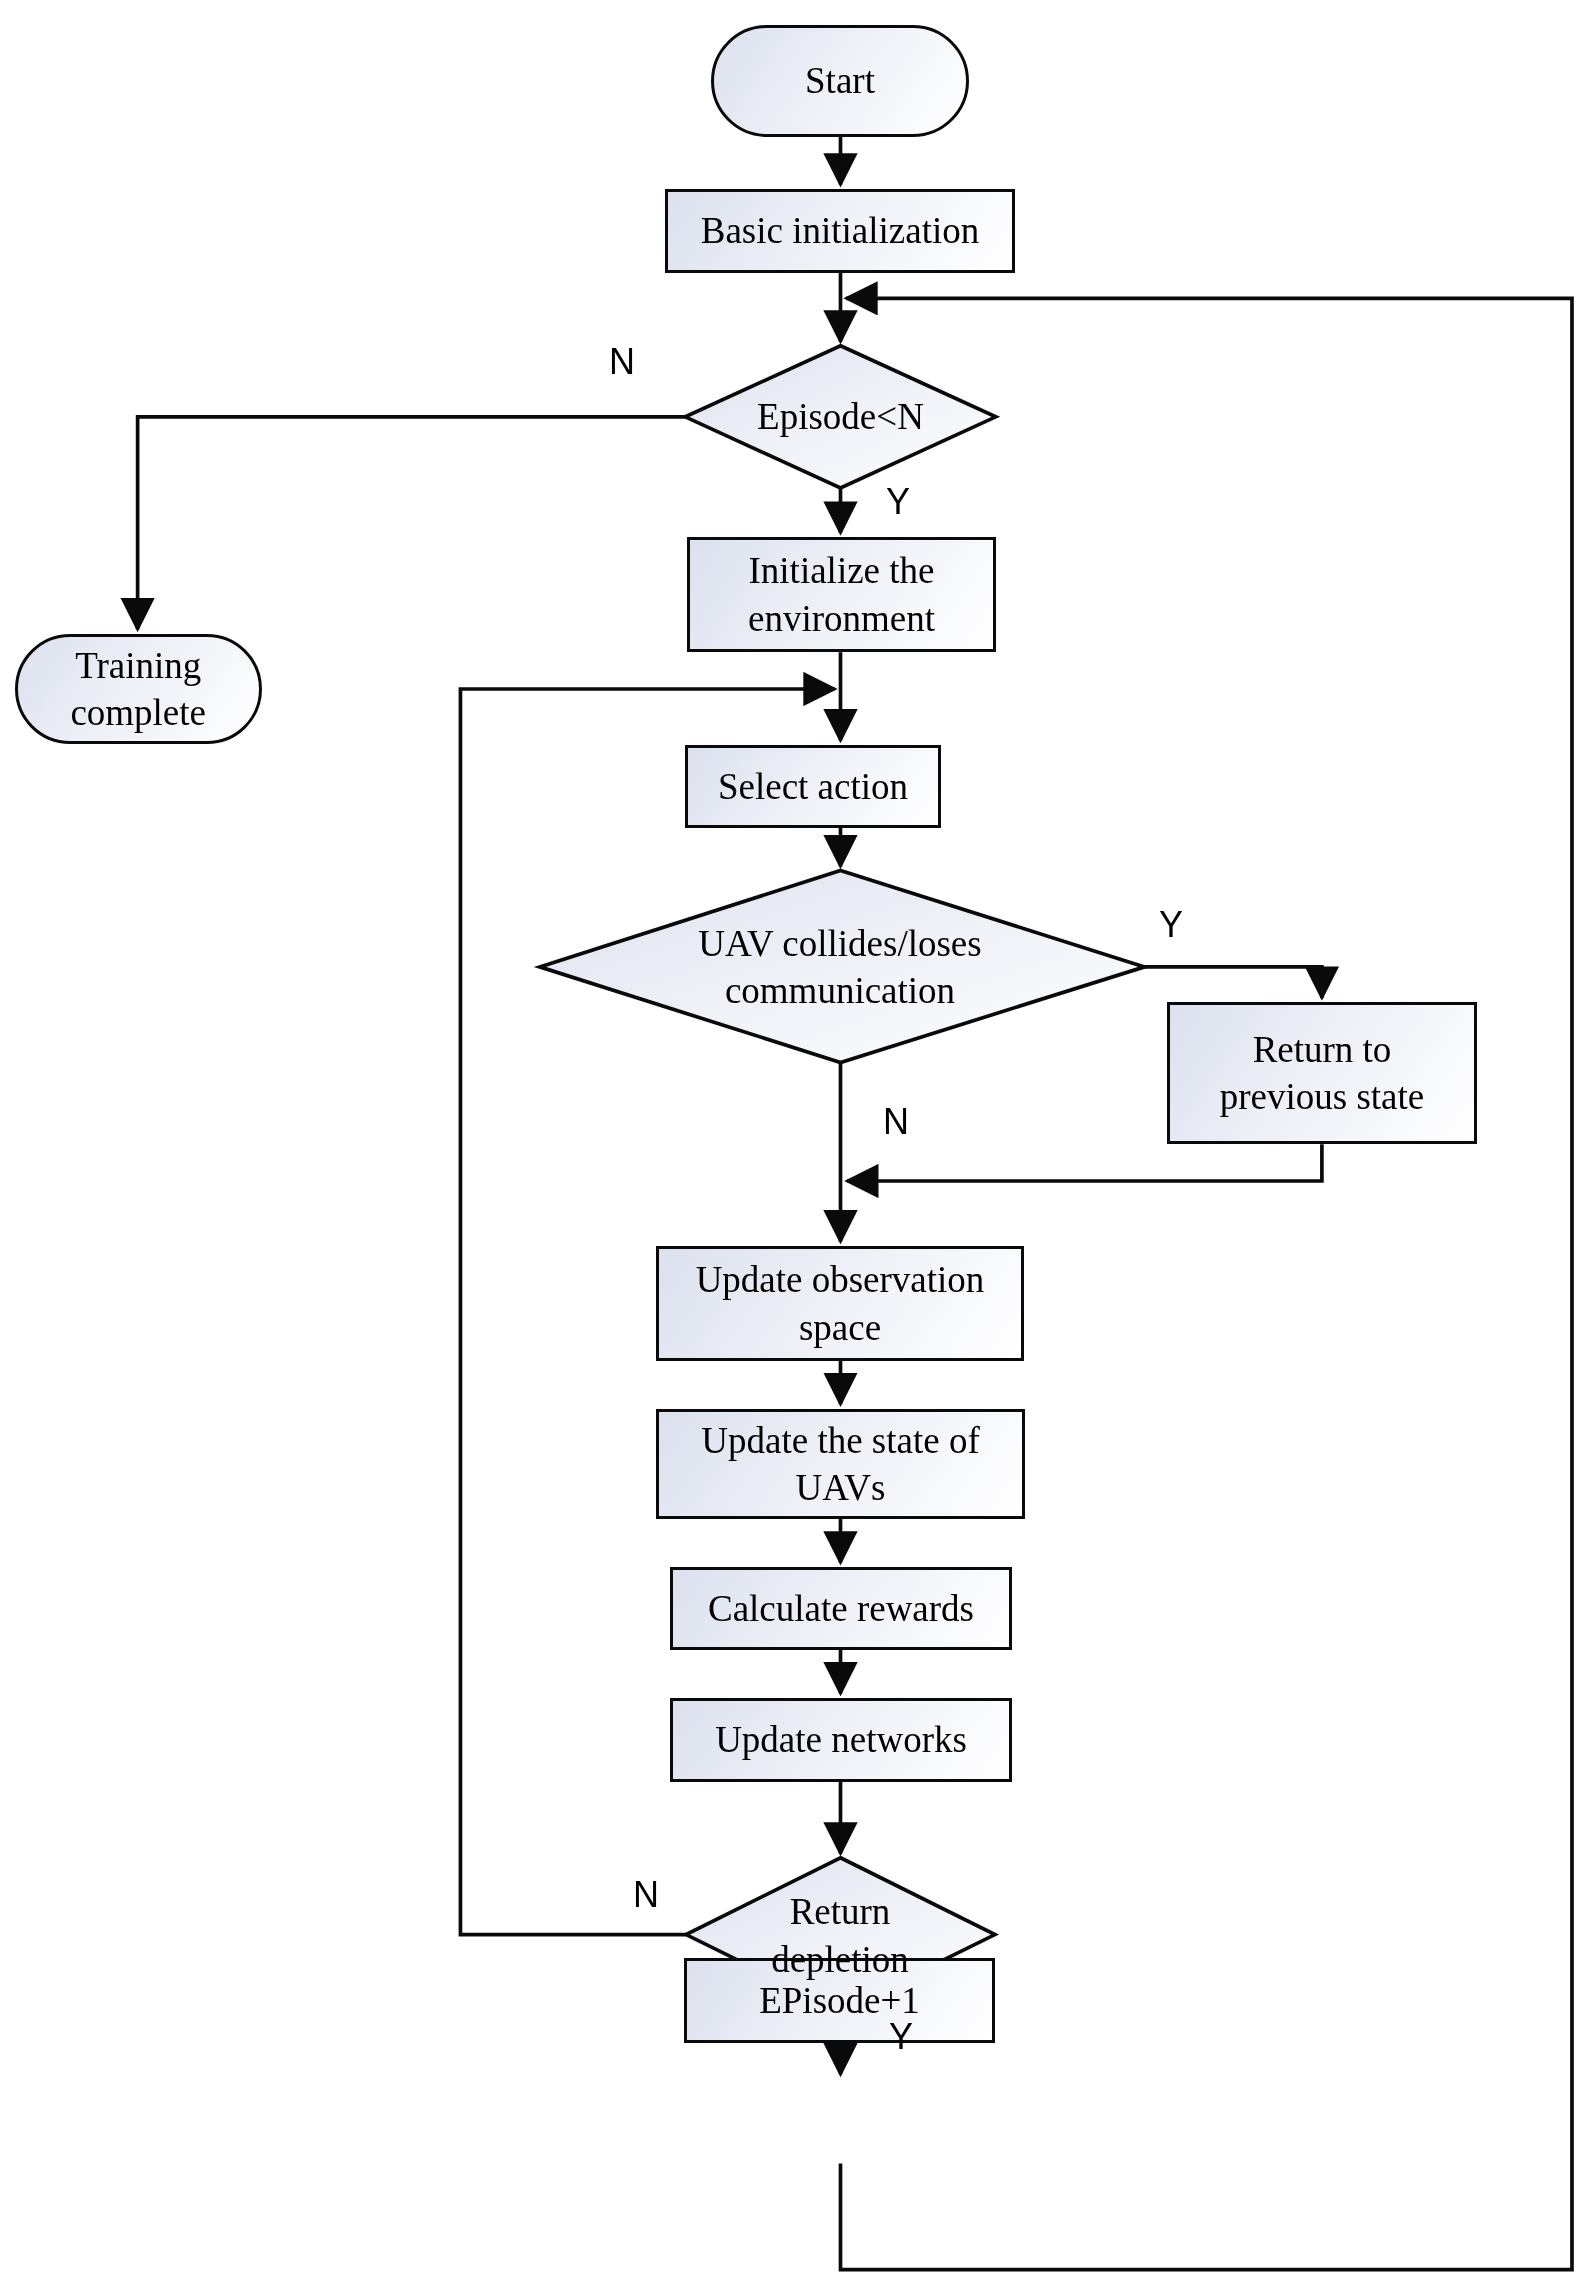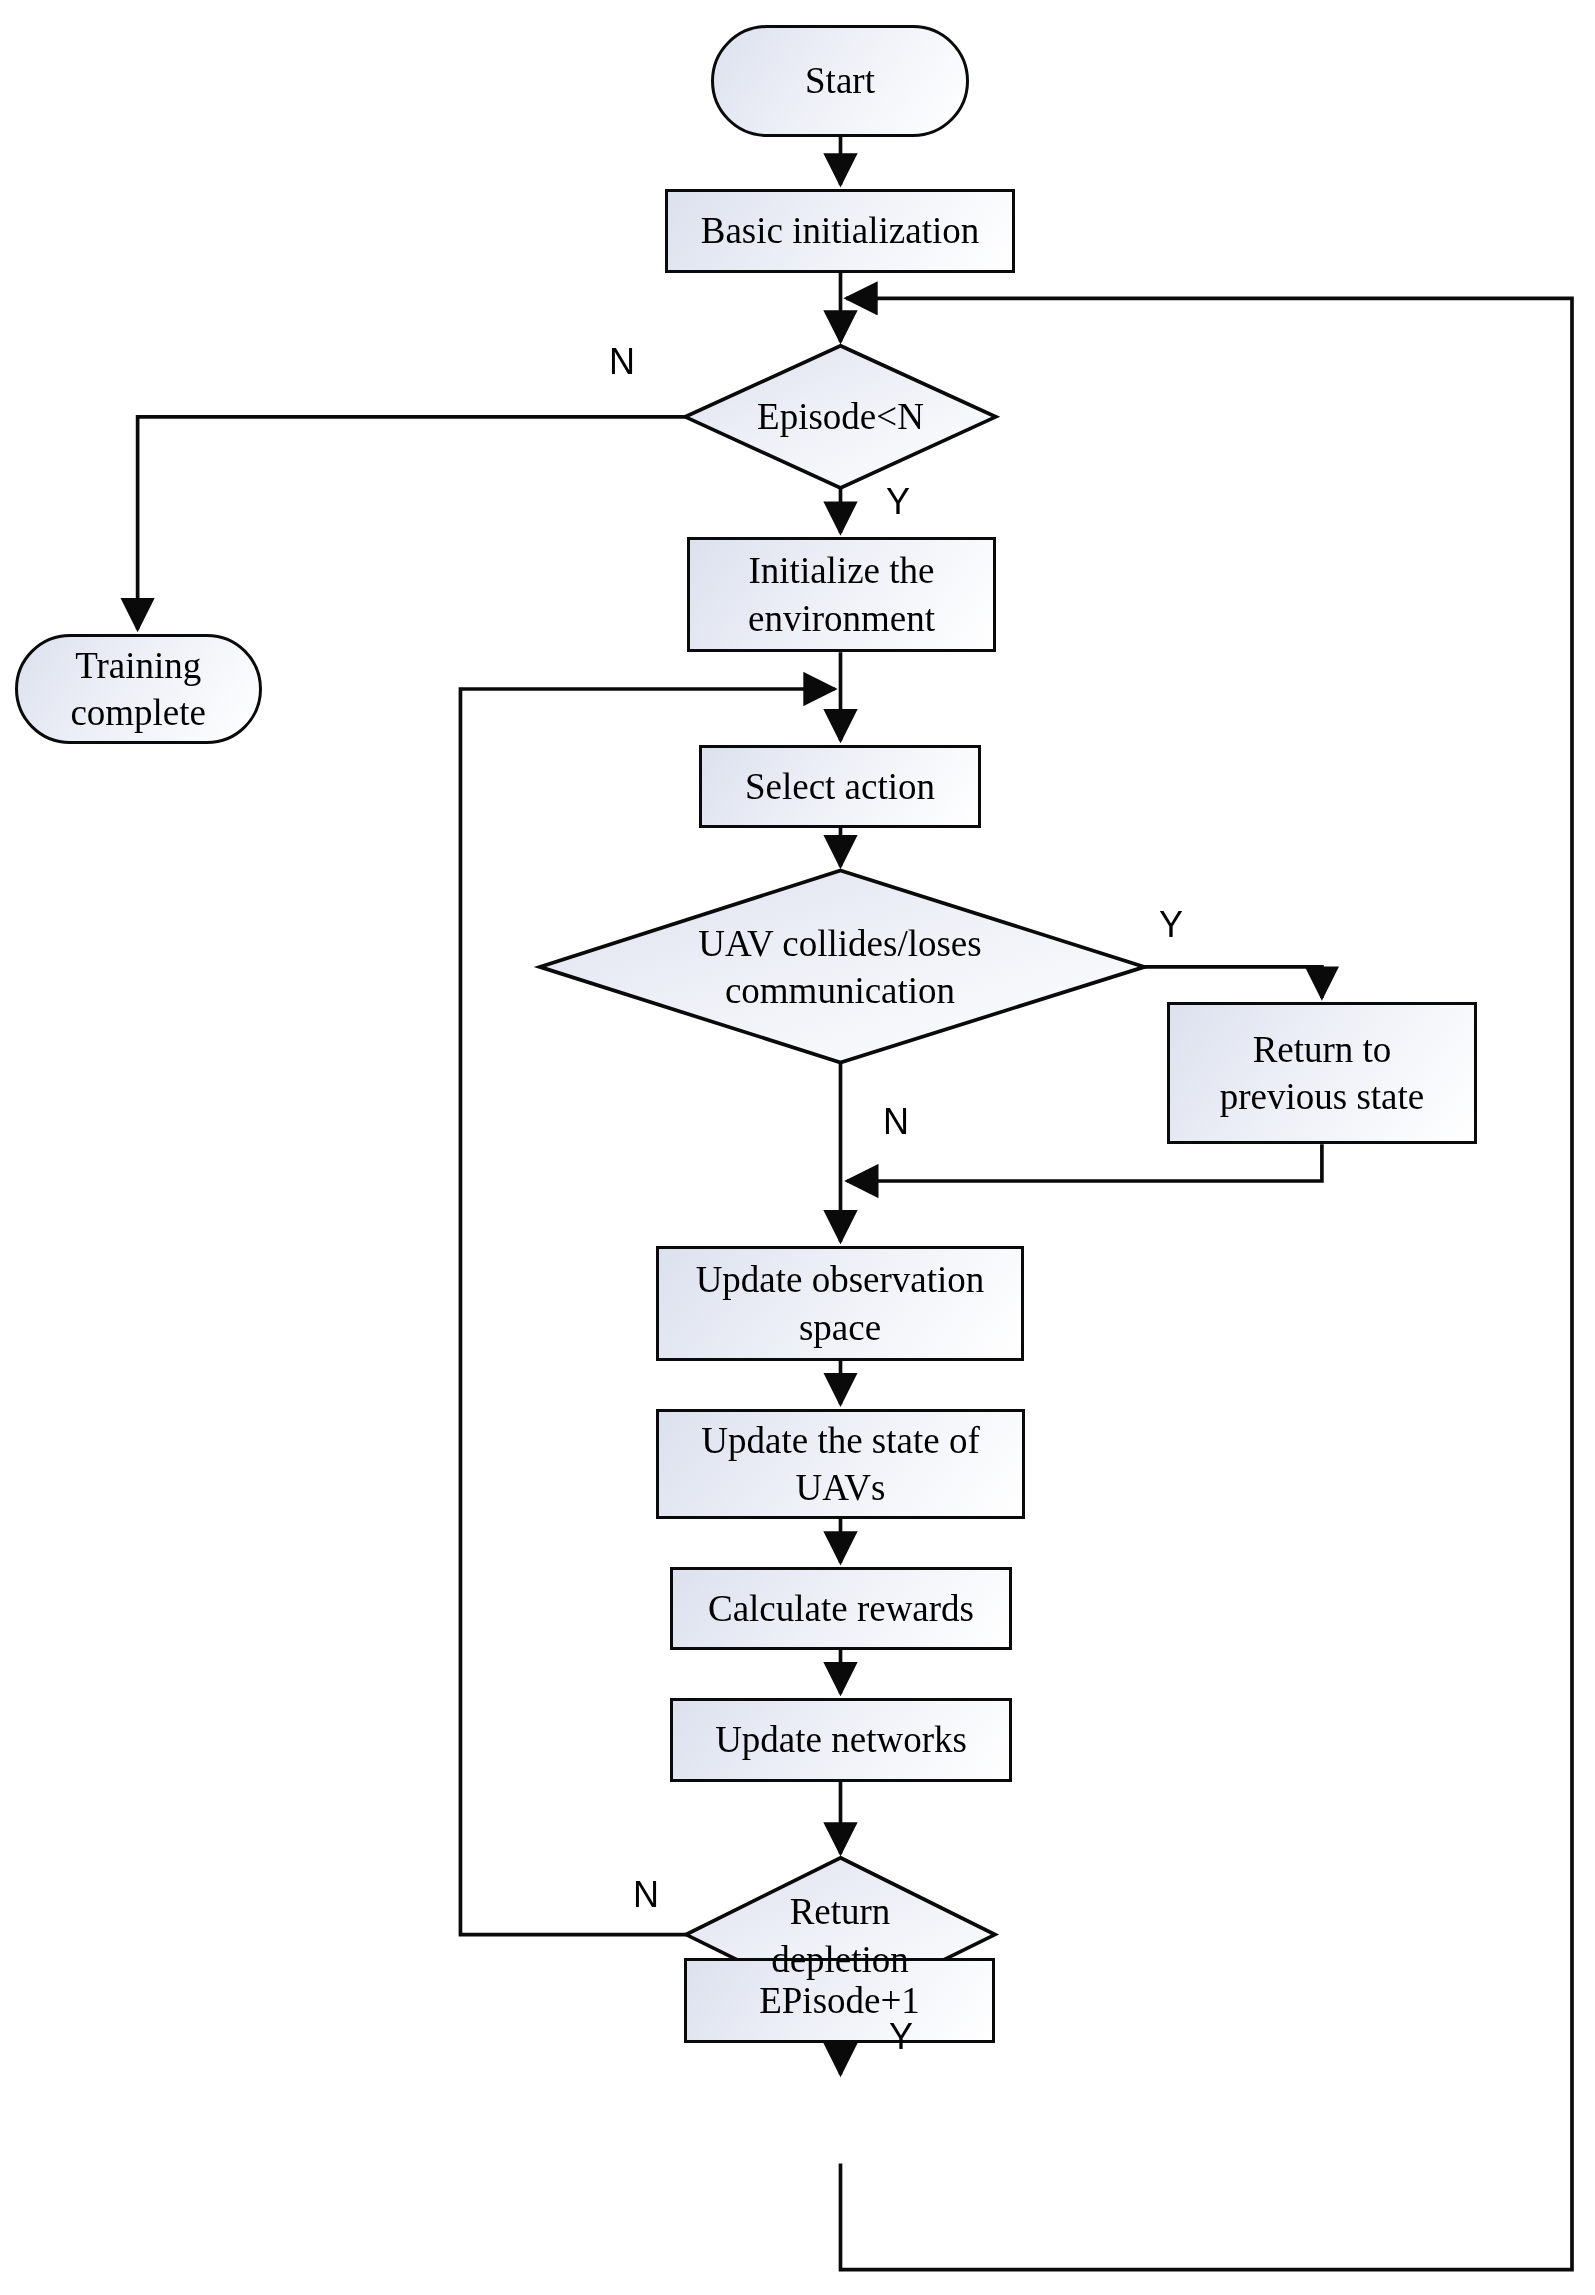--- a/index.html
+++ b/index.html
@@ -101,21 +101,21 @@
   <div class="node terminator" style="left:14.7px;top:634px;width:247px;height:110px;padding:0 24.5px;">
     <span>Training complete</span>
   </div>
 
   <div class="node rect" style="left:665px;top:189px;width:350px;height:84px;">
     <span>Basic initialization</span>
   </div>
   <div class="node rect" style="left:687px;top:537px;width:309px;height:115px;padding:0 2px;">
     <span>Initialize the environment</span>
   </div>
-  <div class="node rect" style="left:699px;top:745px;width:282px;height:83px;">
+  <div class="node rect" style="left:685px;top:745px;width:256px;height:83px;">
     <span>Select action</span>
   </div>
   <div class="node rect" style="left:1167px;top:1002px;width:310px;height:142px;padding:0 18px;font-family:Liberation Serif, serif;">
     <span>Return to previous state</span>
   </div>
   <div class="node rect" style="left:656px;top:1246px;width:368px;height:115px;">
     <span>Update observation space</span>
   </div>
   <div class="node rect" style="left:656px;top:1409px;width:369px;height:110px;">
     <span>Update the state of UAVs</span>

